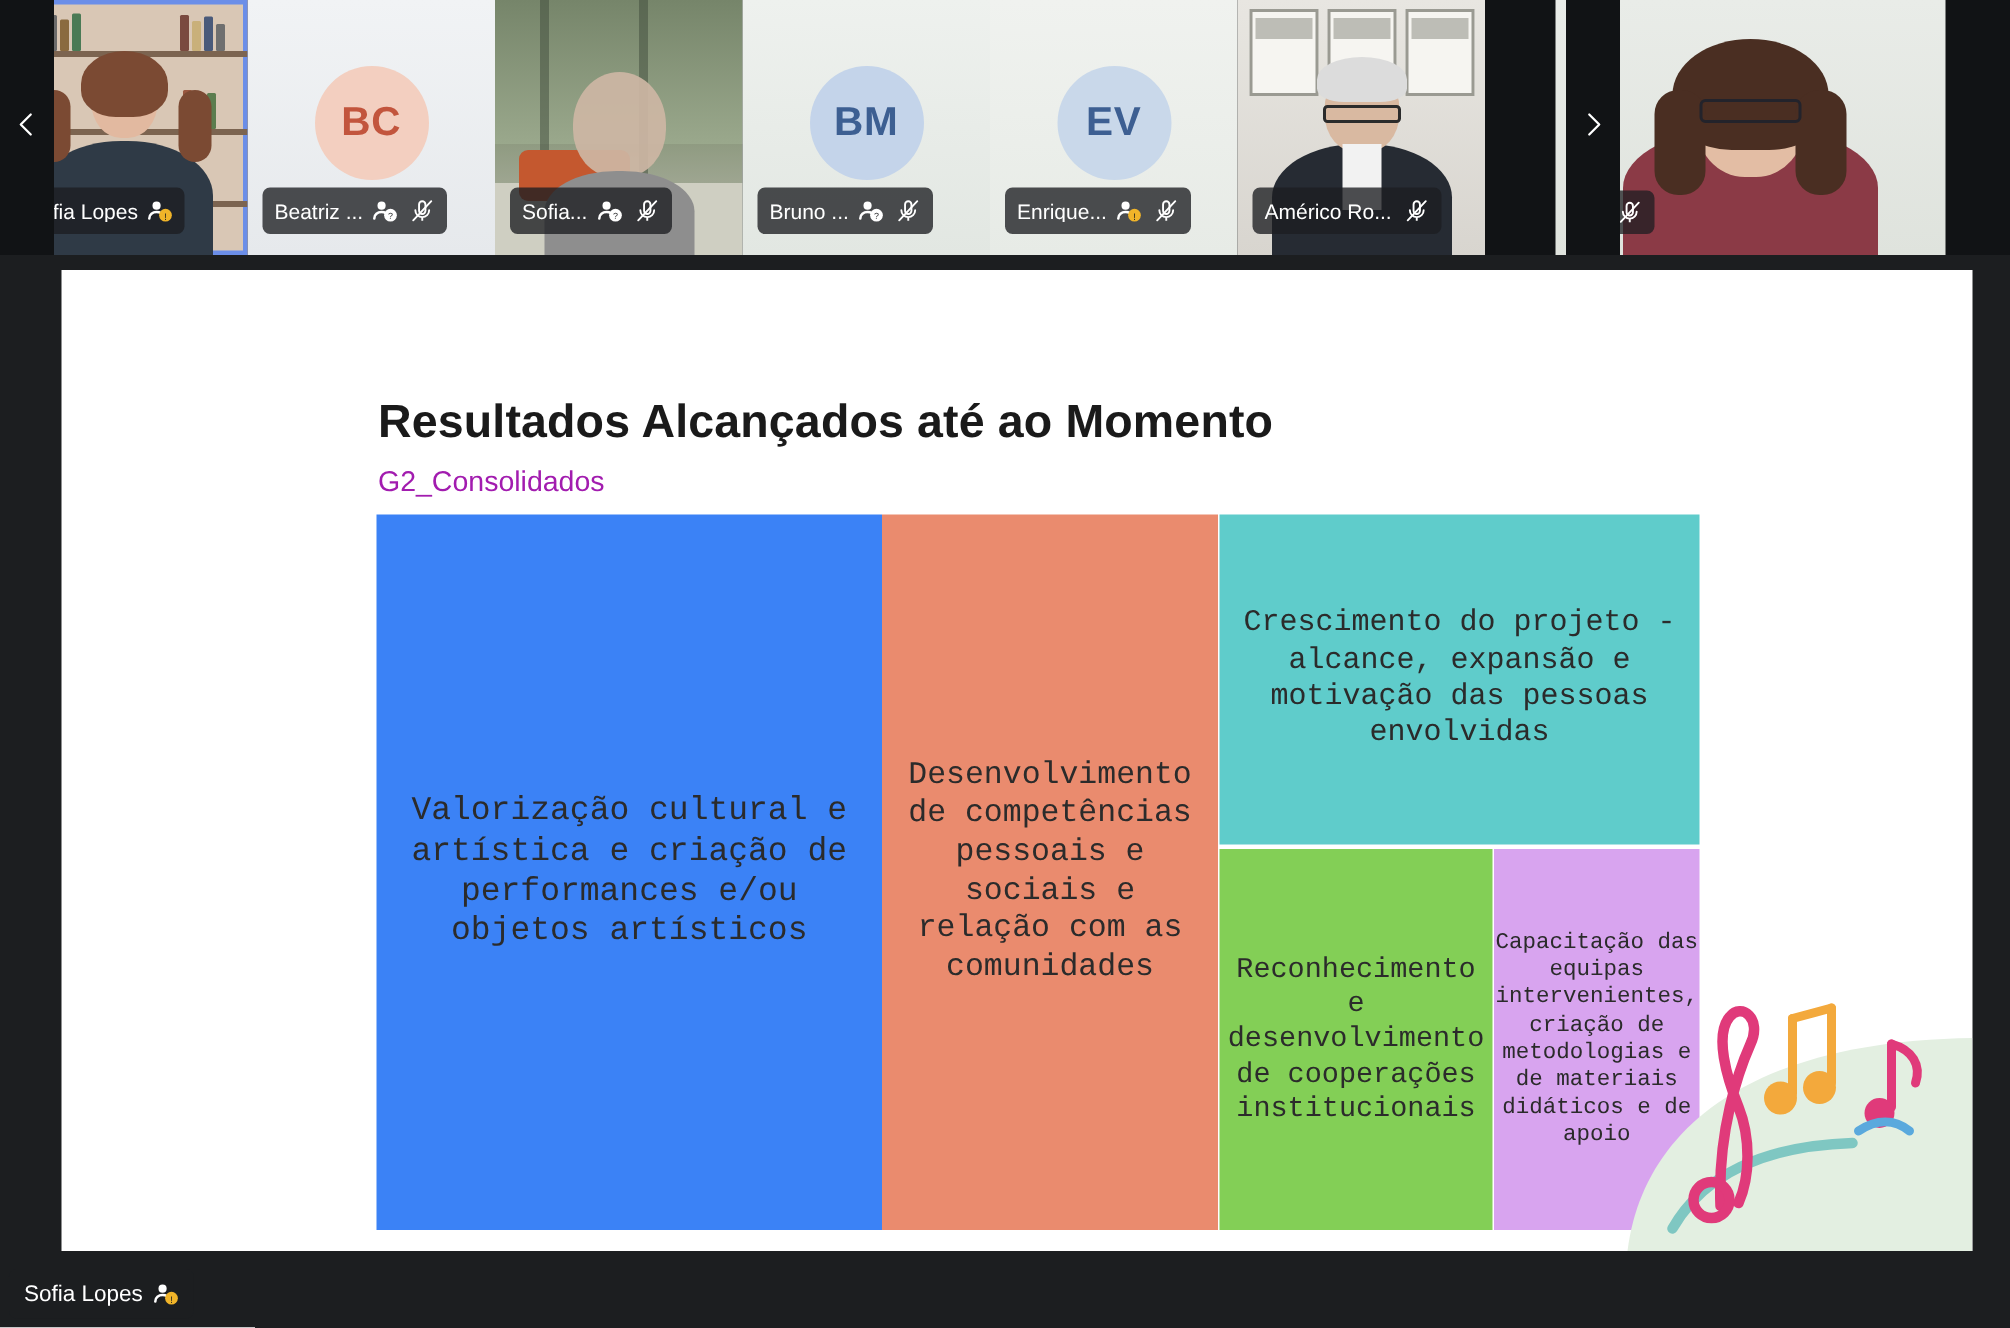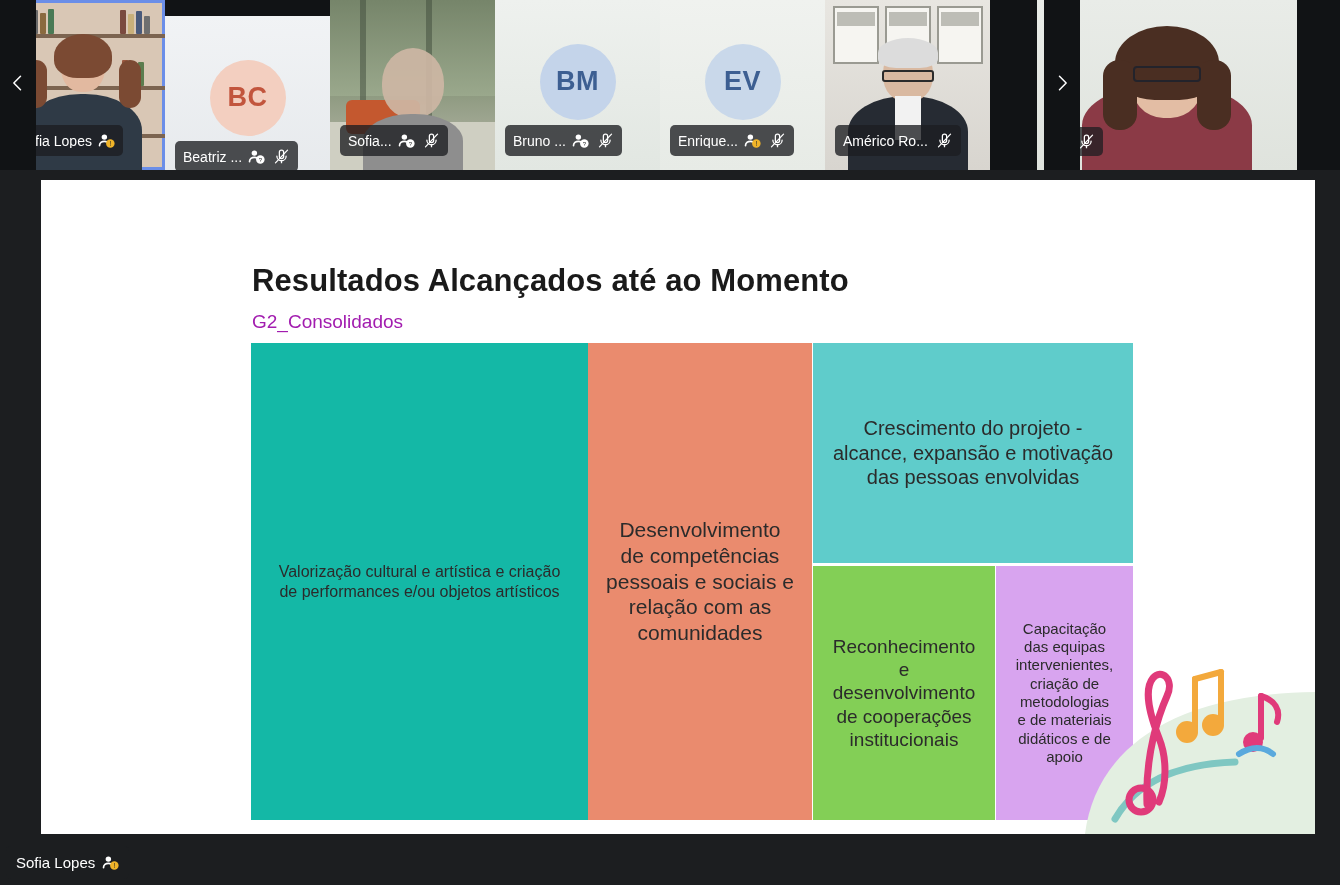--- a/index.html
+++ b/index.html
@@ -107,21 +107,21 @@
   .person-body {
     position: absolute;
     left: 50%;
     transform: translateX(-50%);
     border-radius: 48% 48% 0 0;
   }
 
   .bg-fernando { background: linear-gradient(180deg,#6e7d63 0%,#8e9a80 55%,#b9b9ad 100%); }
   .bg-americo  { background: linear-gradient(180deg,#e8e6e1 0%,#d8d5cf 100%); }
   .bg-right    { background: linear-gradient(180deg,#e9ece8 0%,#dfe3dd 100%); }
-  .bg-plain-b  { background: linear-gradient(180deg,#f1f3f5 0%,#e6e9ec 100%); margin-top: 16px; }
+  .bg-plain-b  { background: linear-gradient(180deg,#f1f3f5 0%,#e6e9ec 100%); }
   .bg-plain-c  { background: linear-gradient(180deg,#eef1ee 0%,#e2e7e2 100%); }
   .bg-plain-d  { background: linear-gradient(180deg,#f0f2ef 0%,#e7ebe6 100%); }
 
   .frame {
     position: absolute;
     background: #f6f5f1;
     border: 2px solid #9a9a92;
   }
 
   .nav-arrow {
@@ -182,22 +182,23 @@
     width: 882px;
     height: 477px;
   }
   .cell {
     position: absolute;
     display: flex;
     align-items: center;
     justify-content: center;
     text-align: center;
     color: #2b2b2b;
-    padding: 18px;
+    padding: 6px;
     line-height: 1.22;
+    font-family: Liberation Mono, monospace;
   }
   .cell span { display: block; }
 
   
   .deco {
     position: absolute;
     right: 0px;
     bottom: 0px;
     width: 260px;
     height: 200px;
@@ -449,21 +450,21 @@
     </div>
   </div>
 
   <div class="stage">
     <div class="slide">
 
       <div class="slide-title">Resultados Alcançados até ao Momento</div>
       <div class="slide-sub">G2_Consolidados</div>
 
       <div class="treemap">
-        <div class="cell" style="left:0px;   top:0px;   width:337px; height:477px; background:#14b8a6; font-size:16px;">
+        <div class="cell" style="left:0px;   top:0px;   width:337px; height:477px; background:#3b82f6; font-size:22px;">
           <span>Valorização cultural e artística e criação de performances e/ou objetos artísticos</span>
         </div>
         <div class="cell" style="left:337px; top:0px;   width:224px; height:477px; background:#ea8b6e; font-size:21px;">
           <span>Desenvolvimento de competências pessoais e sociais e relação com as comunidades</span>
         </div>
         <div class="cell" style="left:562px; top:0px;   width:320px; height:220px; background:#5fcccb; font-size:20px;">
           <span>Crescimento do projeto - alcance, expansão e motivação das pessoas envolvidas</span>
         </div>
         <div class="cell" style="left:562px; top:223px; width:182px; height:254px; background:#83cf56; font-size:19px;">
           <span>Reconhecimento e desenvolvimento de cooperações institucionais</span>

